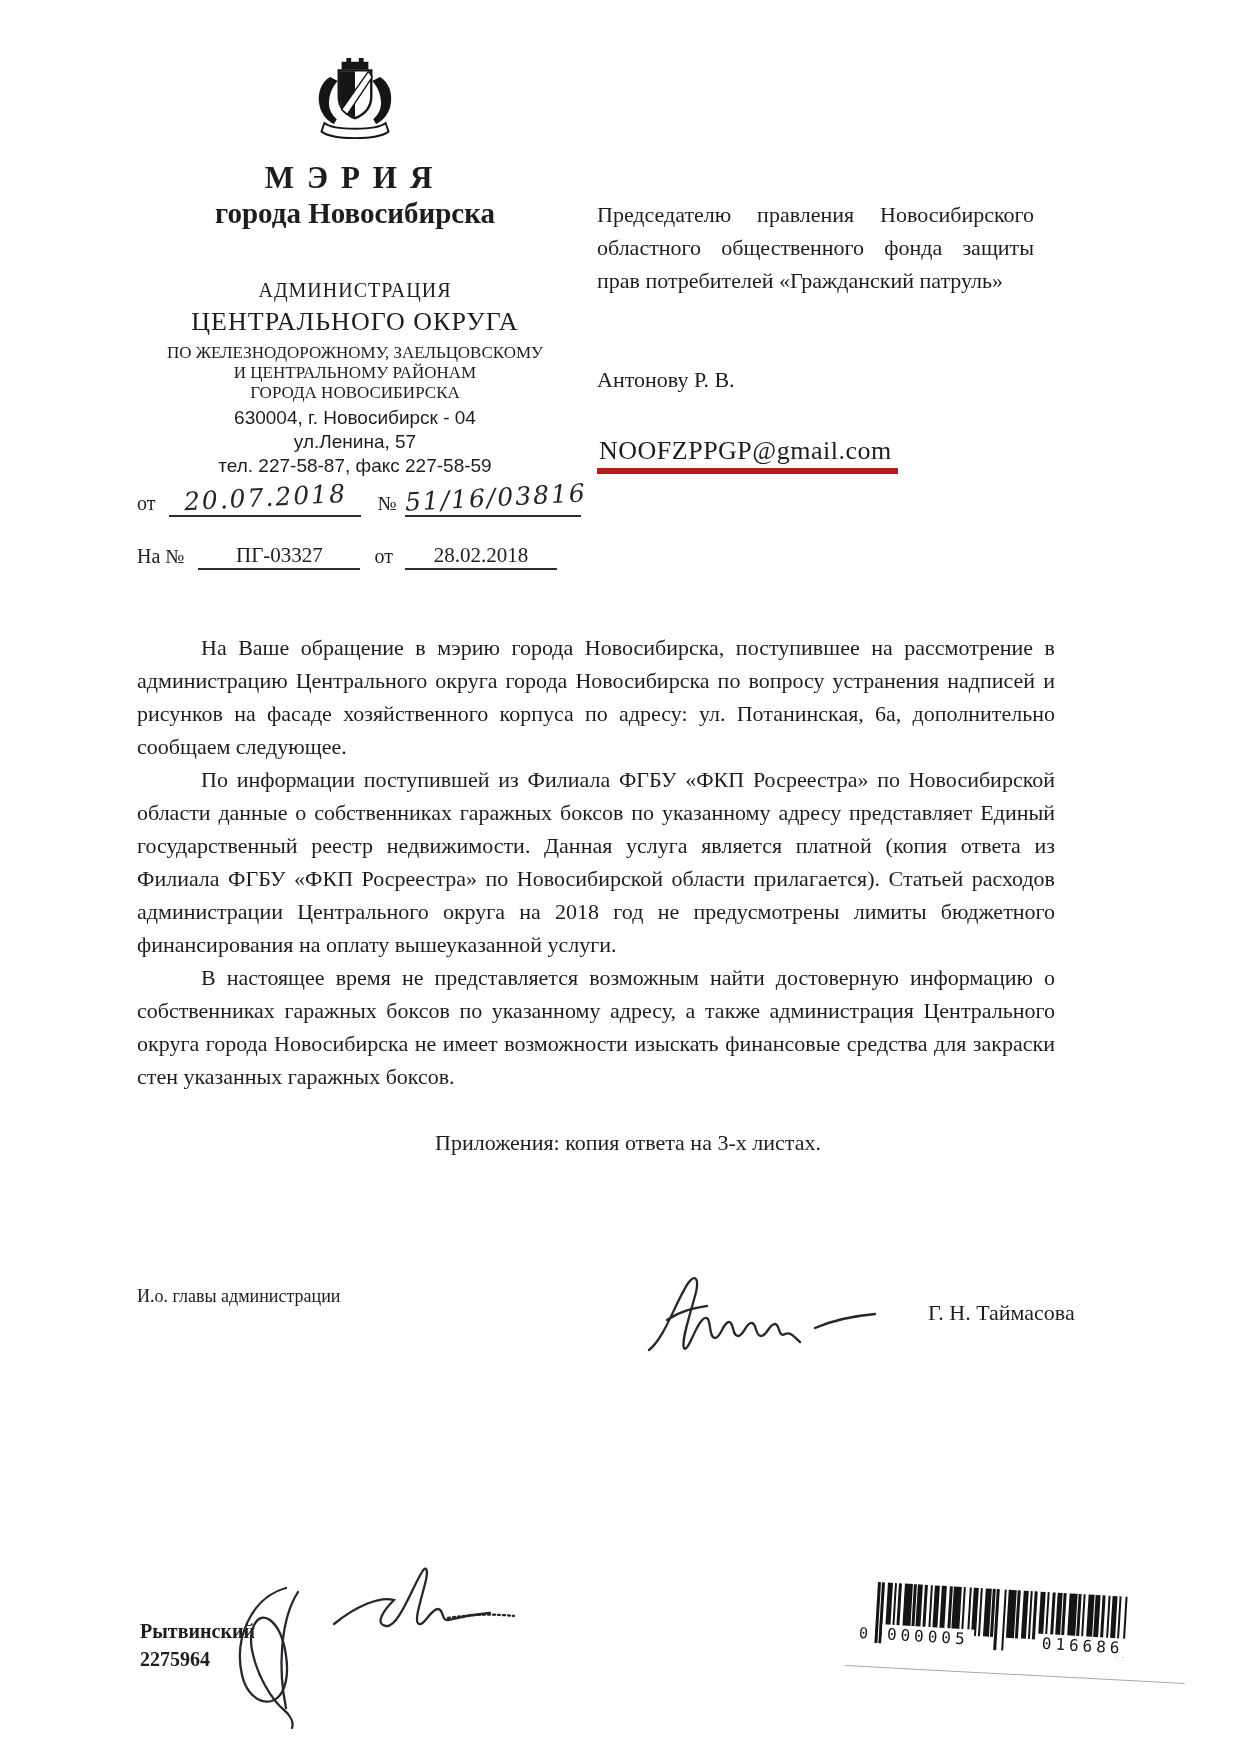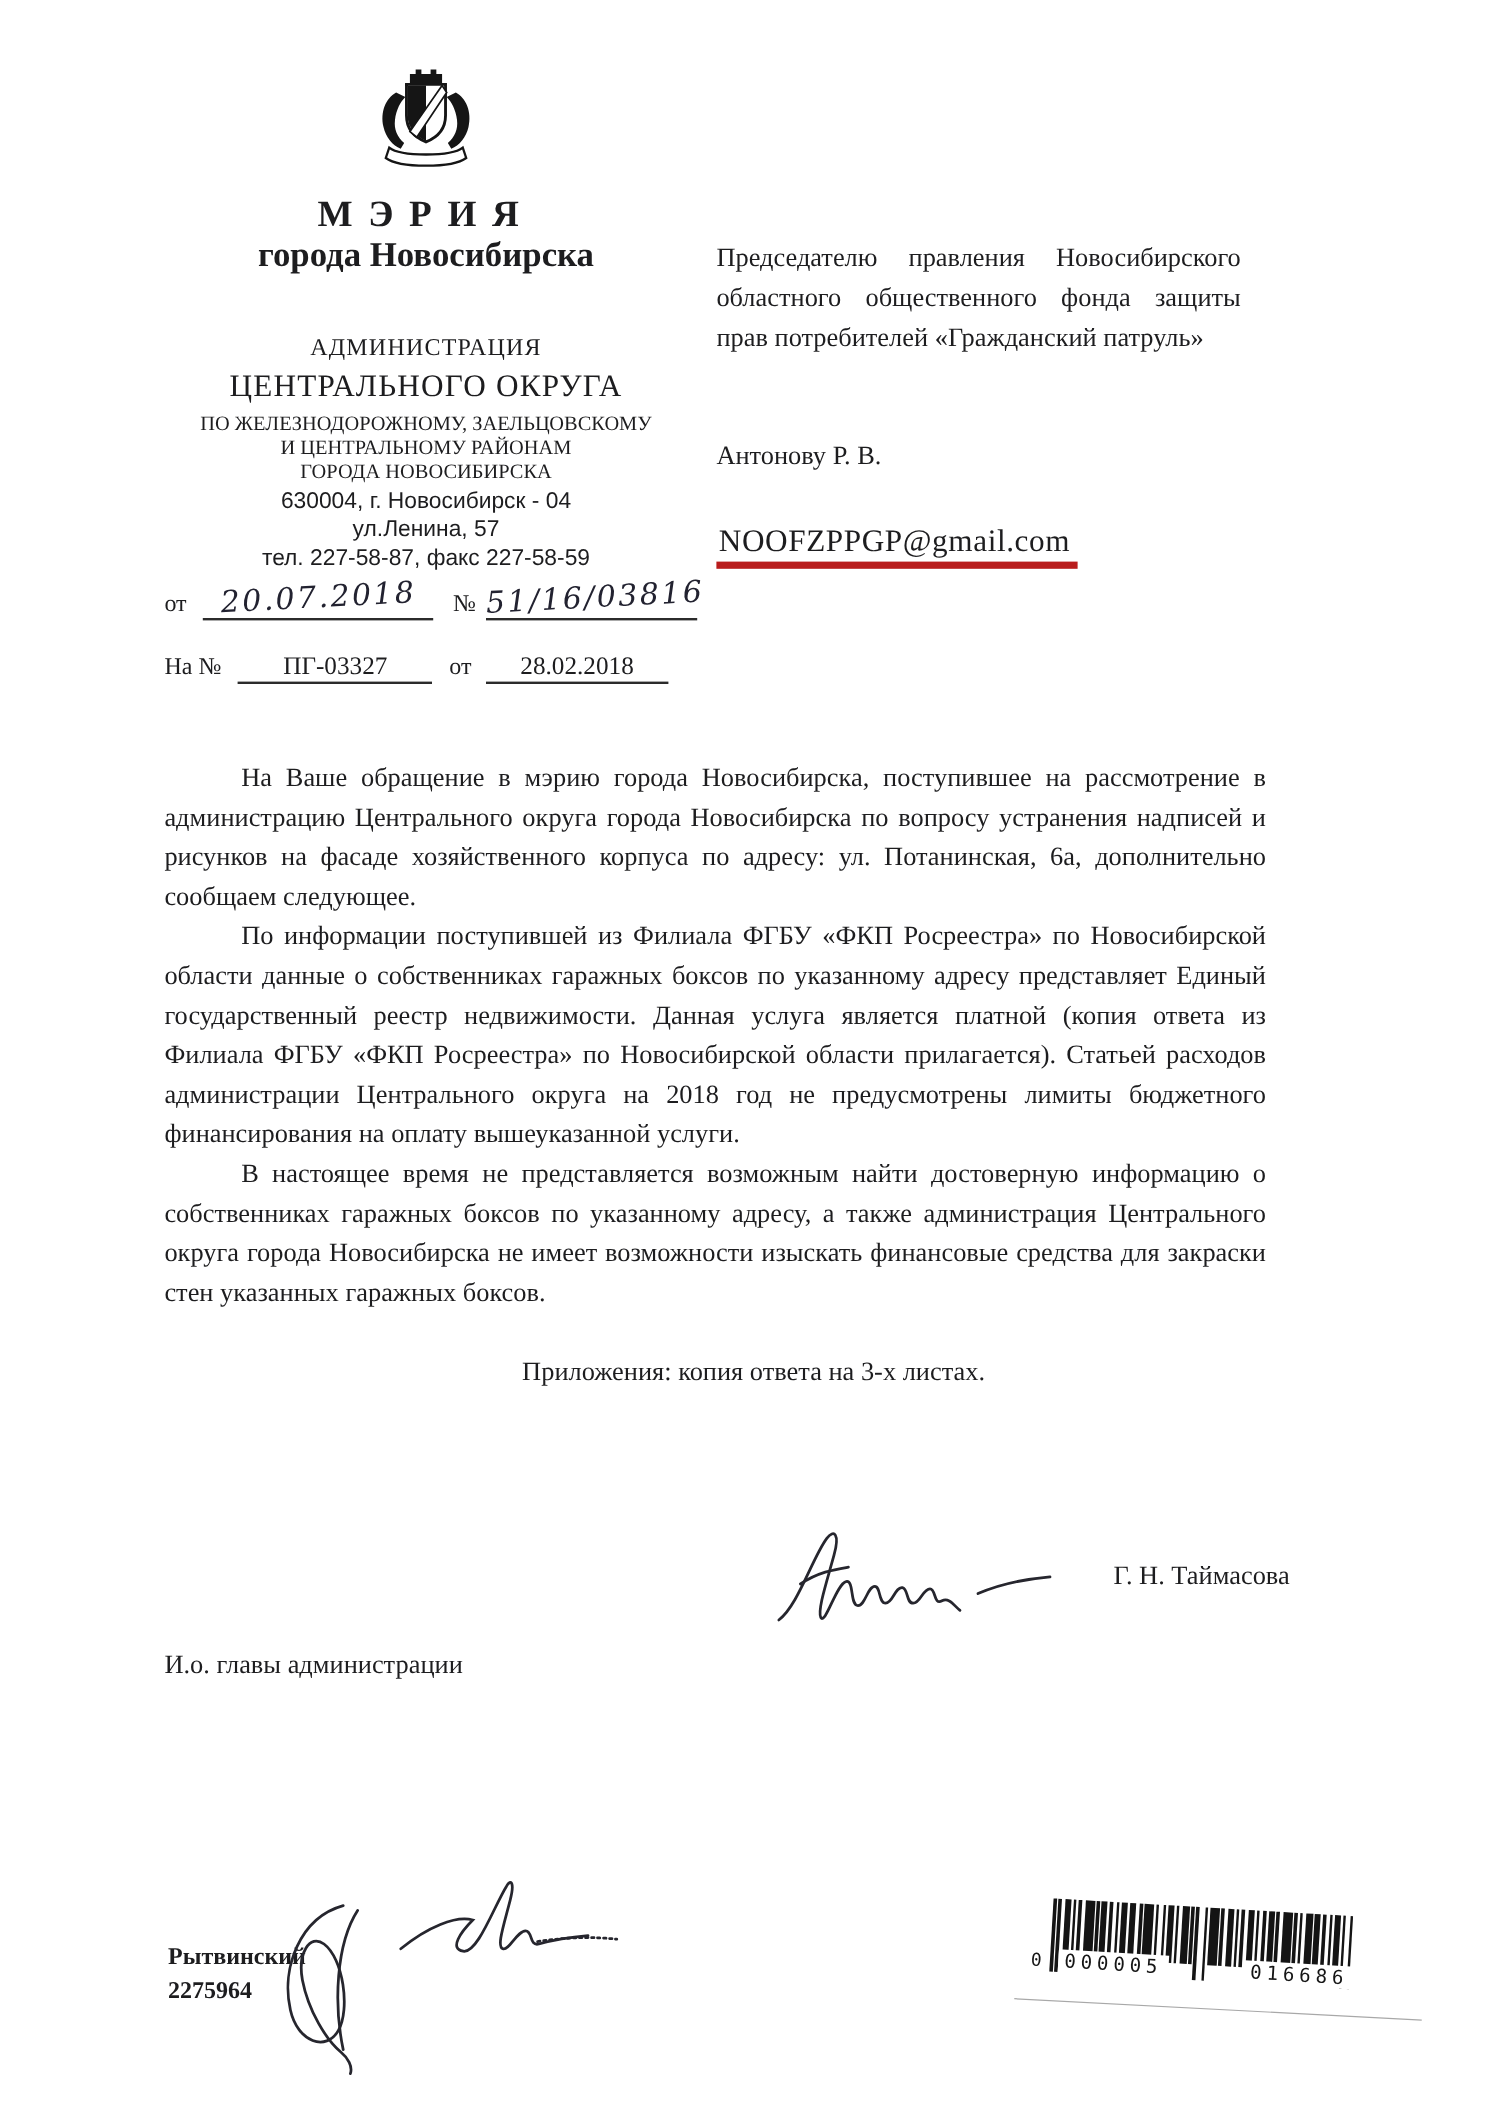--- a/index.html
+++ b/index.html
@@ -39,21 +39,21 @@
   .recipient-name{position:absolute;left:0;top:148px;margin-top:21px;}
   .recipient-email{
     position:absolute;left:0;top:238px;font-size:26px;letter-spacing:0.5px;
     border-bottom:6px solid #b91c1c;padding:0 6px 2px 2px;
   }
   
   .body-text{position:absolute;left:137px;top:631px;width:918px;font-size:22px;line-height:33px;text-align:justify;}
   .body-text p{margin:0;text-indent:64px;}
   .attachments{margin-top:33px !important;text-align:center;}
   
-  .sign-position{position:absolute;left:137px;top:1374px;font-size:22px;}
+  .sign-position{position:absolute;left:137px;top:1286px;font-size:18px;}
   .sign-name{position:absolute;left:928px;top:1300px;font-size:22px;}
   .sign-ink{position:absolute;left:637px;top:1268px;}
   
   .executor{position:absolute;left:140px;top:1617px;font-size:20px;line-height:28px;font-weight:bold;}
   .fsigA{position:absolute;left:220px;top:1580px;}
   .fsigB{position:absolute;left:328px;top:1562px;}
   .barcode{position:absolute;left:878px;top:1582px;width:270px;transform:rotate(3.4deg);transform-origin:left top;}
   .barcode-bars{display:flex;align-items:flex-start;height:64px;}
   .bar{background:#141414;height:48px;}
   .bar.tall{height:61px;}

